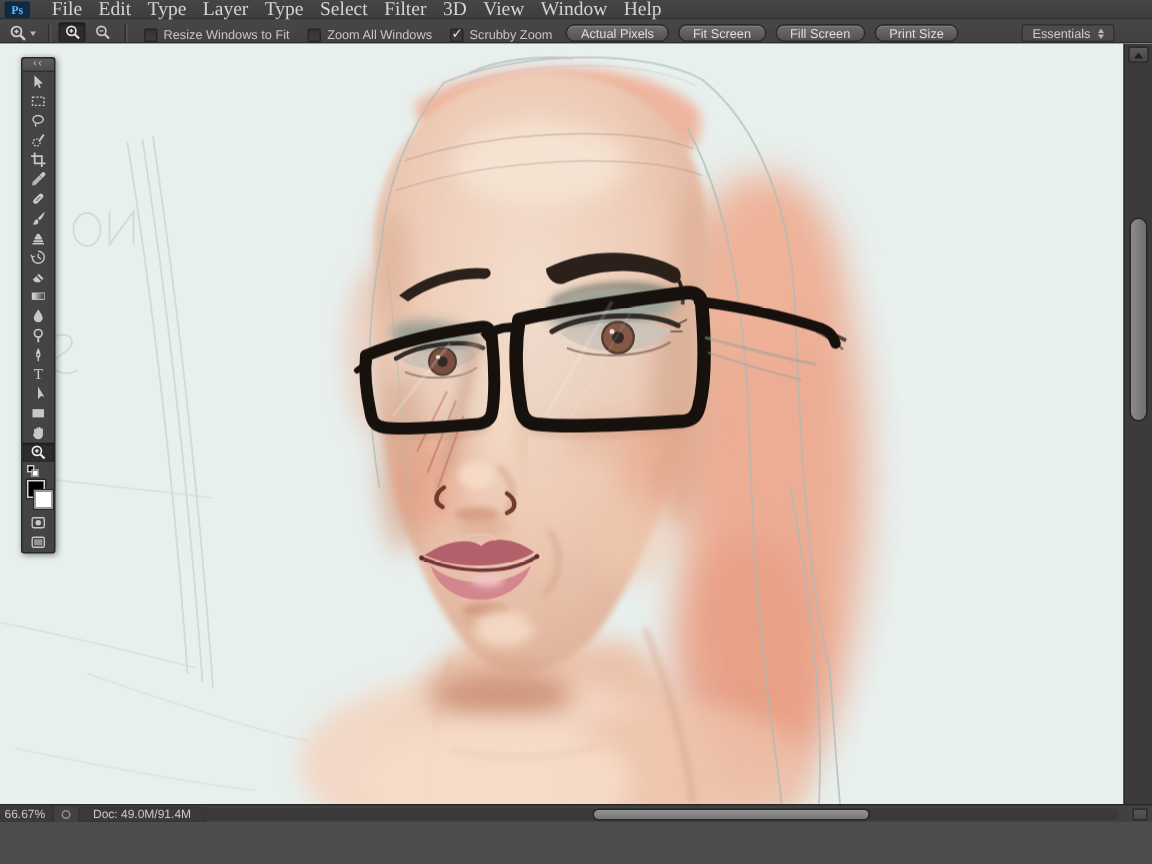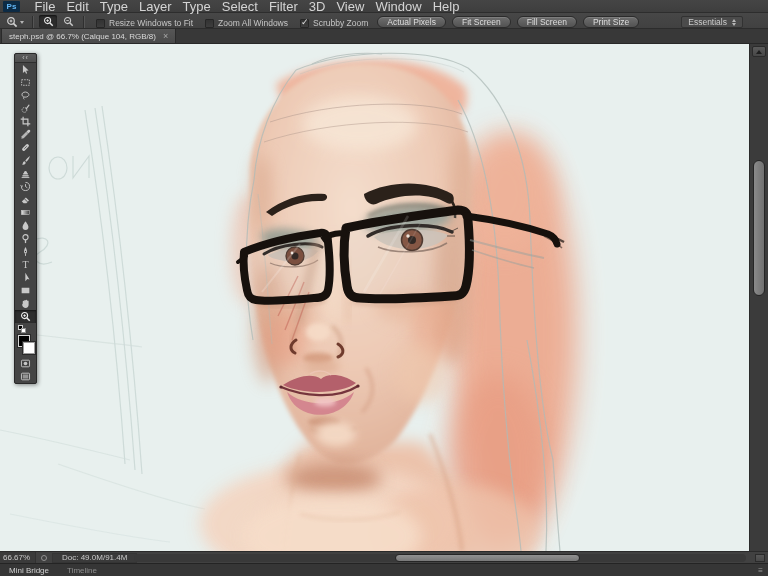--- a/index.html
+++ b/index.html
@@ -6,21 +6,21 @@
   body { background:#222; }
   .app{
     position:relative; width:768px; height:576px; overflow:hidden;
     font-family:"Liberation Sans", sans-serif; background:#4d4d4d;
     user-select:none;
   }
   
   .menubar{
     height:13px; background:linear-gradient(#454545,#3e3e3e);
     border-bottom:1px solid #2d2d2d;
-    display:flex; align-items:center; padding-left:3px;
+    display:flex; align-items:center; padding-left:3px;font-family:Liberation Serif, serif;
   }
   .ps-logo{
     width:17px; height:11px; background:#0d2b45; color:#64b8f7;
     font-size:8px; font-weight:bold; line-height:11px; text-align:center;
     border-radius:1px; margin-right:9px;
   }
   .menu-item{ font-size:13px; color:#d4d4d4; padding:0 5.5px; white-space:nowrap; }
   
   .optionsbar{
     height:16px; background:linear-gradient(#474747,#414141);
@@ -216,26 +216,20 @@
       </div>
     <div class="workspace">
       <span>Essentials</span>
       <span class="updown">
           <i class="u"></i>
           <i class="d"></i>
         </span>
     </div>
   </div>
 
-  <div class="tabbar">
-    <div class="doc-tab">
-      <span>steph.psd @ 66.7% (Calque 104, RGB/8)</span>
-      <span class="close">×</span>
-    </div>
-  </div>
 
   <div class="main">
 
     <svg class="artwork" width="749" height="507" viewBox="0 0 749 507">
       <defs>
         <radialGradient id="skin" cx="46%" cy="36%" r="72%">
           <stop offset="0" stop-color="#f4ddcc"></stop>
             <stop offset="0.55" stop-color="#edcab5"></stop>
             <stop offset="1" stop-color="#dcab92"></stop>
         </radialGradient>
@@ -602,19 +596,14 @@
     <span class="status-circle"></span>
     <div class="doc-field">
       <span>Doc: 49.0M/91.4M</span>
     </div>
     <span class="flyout"></span>
     <div class="h-track"></div>
     <div class="h-thumb"></div>
     <div class="corner-grip"></div>
   </div>
 
-  <div class="bottombar">
-    <span class="bottom-tab first">Mini Bridge</span>
-    <span class="bottom-tab">Timeline</span>
-    <span class="panel-menu">≡</span>
-  </div>
 
 </div>
 
 </body></html>

